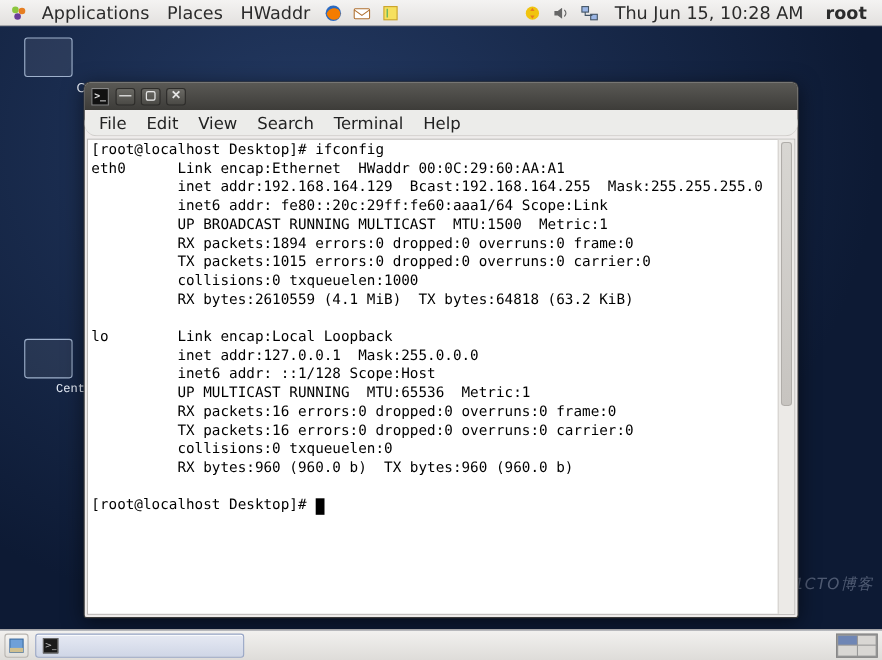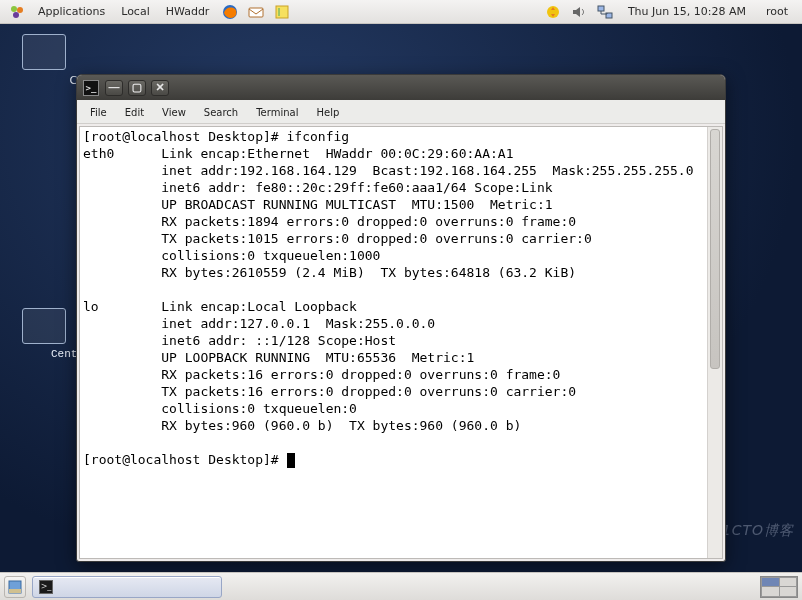--- a/index.html
+++ b/index.html
@@ -11,30 +11,30 @@
     overflow: hidden;
     position: relative;
   }
   
   .top-panel {
     height: 24px; width: 100%;
     background: linear-gradient(#f4f3f2,#e3e1df);
     border-bottom: 1px solid #c7c4c0;
     display: flex; align-items: center;
     padding: 0 4px;
-    font-size: 11px;
+    font-size: 16px;
     color: #2b2b2b;
   }
   .top-panel .left, .top-panel .right { display:flex; align-items:center; gap:0; }
   .top-panel .spacer { flex:1; }
   .menu-item { padding: 0 8px; height:24px; display:flex; align-items:center; cursor:default; }
   .panel-icon { width:18px; height:18px; margin:0 4px; display:flex; align-items:center; justify-content:center; }
   .panel-icon svg { width:16px; height:16px; }
   .clock { padding:0 10px; }
-  .username { padding:0 10px; font-weight:normal; }
+  .username { padding:0 10px; font-weight:bold; }
   
   .desktop {
     position:absolute; top:24px; left:0; right:0; bottom:28px;
     background: radial-gradient(ellipse at 35% 20%, #243a63 0%, #0d1a34 70%);
   }
   .dicon {
     position:absolute; width:80px; text-align:right; color:#e8eef8;
     font-size:11px;
   }
   .dicon .box {
@@ -65,22 +65,22 @@
   .winbtn {
     width:18px; height:16px;
     background:linear-gradient(#6a6964,#4a4945);
     border:1px solid #2d2c2a; border-radius:3px;
     display:flex; align-items:center; justify-content:center;
     color:#e6e6e6; font-family:Arial; font-size:11px; line-height:1;
     cursor:default;
   }
   .menubar {
     height:24px; background:#ececea; border-bottom:1px solid #d0cecb;
-    display:flex; align-items:flex-start; padding:0 4px;
-    font-size:10px; color:#222;
+    display:flex; align-items:center; padding:0 4px;
+    font-size:15px; color:#222;border-radius:11px;
   }
   .menubar .mitem { padding:0 9px; height:24px; display:flex; align-items:center; }
   .term-area {
     flex:1; display:flex; background:#fff; margin:2px; border:1px solid #bdbab7;
   }
   .term {
     flex:1;
     font-family:"DejaVu Sans Mono","Liberation Mono",monospace;
     font-size:13px; line-height:17px;
     white-space:pre; color:#000; padding:1px 3px;
@@ -139,21 +139,21 @@
 <div class="top-panel">
   <div class="left">
     <span class="panel-icon">
       <svg viewBox="0 0 16 16">
           <circle cx="5" cy="5" r="3" fill="#8cc63f"></circle>
           <circle cx="11" cy="6" r="3" fill="#e67e22"></circle>
           <circle cx="7" cy="11" r="3" fill="#6a3d9a"></circle>
         </svg>
     </span>
     <div class="menu-item">Applications</div>
-    <div class="menu-item">Local</div>
+    <div class="menu-item">Places</div>
     <div class="menu-item">HWaddr</div>
     <span class="panel-icon">
       <svg viewBox="0 0 16 16">
           <circle cx="8" cy="8" r="7" fill="#2a6ac2"></circle>
           <path d="M2 9c1-5 7-7 11-4 2 2 2 6-1 8-3 2-8 1-10-4z" fill="#f57c00"></path>
         </svg>
     </span>
     <span class="panel-icon">
       <svg viewBox="0 0 16 16">
           <rect x="1" y="4" width="14" height="9" rx="1" fill="#fff" stroke="#b07030"></rect>
@@ -223,26 +223,26 @@
     </div>
     <div class="term-area">
       <div class="term"><span>[root@localhost Desktop]# ifconfig</span>
 <span>eth0      Link encap:Ethernet  HWaddr 00:0C:29:60:AA:A1</span>
 <span>          inet addr:192.168.164.129  Bcast:192.168.164.255  Mask:255.255.255.0</span>
 <span>          inet6 addr: fe80::20c:29ff:fe60:aaa1/64 Scope:Link</span>
 <span>          UP BROADCAST RUNNING MULTICAST  MTU:1500  Metric:1</span>
 <span>          RX packets:1894 errors:0 dropped:0 overruns:0 frame:0</span>
 <span>          TX packets:1015 errors:0 dropped:0 overruns:0 carrier:0</span>
 <span>          collisions:0 txqueuelen:1000</span>
-<span>          RX bytes:2610559 (2.4 MiB)  TX bytes:64818 (63.2 KiB)</span>
+<span>          RX bytes:2610559 (4.1 MiB)  TX bytes:64818 (63.2 KiB)</span>
 <span></span>
 <span>lo        Link encap:Local Loopback</span>
 <span>          inet addr:127.0.0.1  Mask:255.0.0.0</span>
 <span>          inet6 addr: ::1/128 Scope:Host</span>
-<span>          UP LOOPBACK RUNNING  MTU:65536  Metric:1</span>
+<span>          UP MULTICAST RUNNING  MTU:65536  Metric:1</span>
 <span>          RX packets:16 errors:0 dropped:0 overruns:0 frame:0</span>
 <span>          TX packets:16 errors:0 dropped:0 overruns:0 carrier:0</span>
 <span>          collisions:0 txqueuelen:0</span>
 <span>          RX bytes:960 (960.0 b)  TX bytes:960 (960.0 b)</span>
 <span></span>
 <span>[root@localhost Desktop]# </span><span class="cursor"></span></div>
       <div class="scrollbar">
         <div class="thumb"></div>
       </div>
     </div>

